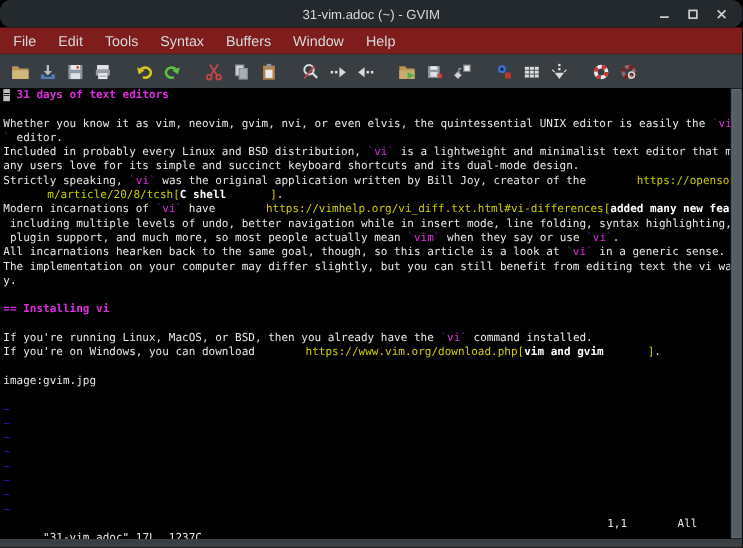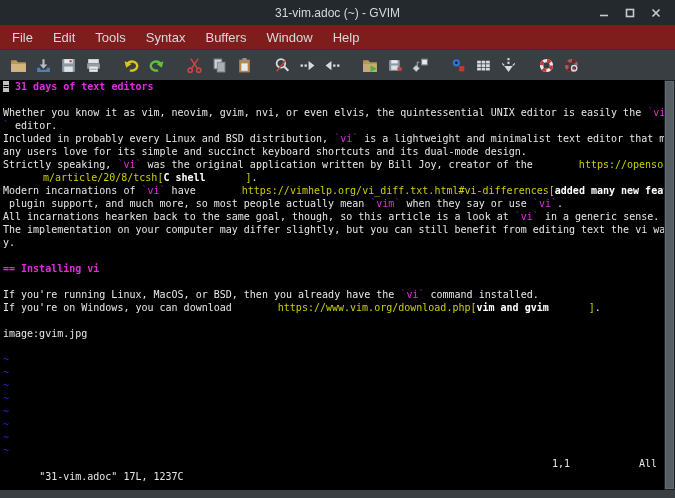--- a/index.html
+++ b/index.html
@@ -1,20 +1,20 @@
 <!DOCTYPE html>
 <html><head>
 <meta charset="utf-8">
 <style>
   html,body{margin:0;padding:0;background:#111;}
   .win{width:675px;height:498px;position:relative;background:#000;overflow:hidden;
        font-family:"Liberation Sans",sans-serif;}
   
   .titlebar{height:25px;background:#24292d;display:flex;align-items:center;
-            justify-content:center;position:relative;}
+            justify-content:center;position:relative;border-radius:10px;}
   .title-text{color:#d6d9db;font-size:12px;}
   .win-controls{position:absolute;right:6px;top:0;height:100%;display:flex;align-items:center;}
   .wc-btn{width:26px;height:20px;display:flex;align-items:center;justify-content:center;}
   
   .menubar{height:24px;background:#7f1d1d;display:flex;align-items:center;padding-left:4px;}
   .menu-item{color:#d6d9db;font-size:13px;padding:0 12px 0 8px;cursor:default;}
   
   .toolbar{height:31px;background:#393e43;border-top:1px solid #2f3438;
            display:flex;align-items:center;padding-left:6px;}
   .tb-btn{width:25px;height:24px;display:flex;align-items:center;justify-content:center;}
@@ -27,21 +27,21 @@
   .row span{white-space:pre;}
   .seg-heading{color:#e02ce0;font-weight:bold;margin-top:40px;}
   .seg-code{color:#e02ce0;}
   .seg-tick{color:#8a12b0;}
   .seg-url{color:#cdcd00;margin-left:40px;}
   .seg-bold{color:#ffffff;font-weight:bold;margin-top:24px;}
   .seg-cursor{background:#c0c3c0;color:#000000;}
   .tilde{color:#2125d4;}
   .statusrow{position:relative;height:13px;white-space:pre;padding-left:3px;color:#e6e6e6;}
   .ruler{position:absolute;left:552px;top:0;}
-  .scrollpos{position:absolute;left:616px;top:0;margin-left:23px;}
+  .scrollpos{position:absolute;left:616px;top:0;}
   
   .scrollbar{position:absolute;top:80px;right:0;width:11px;height:410px;background:#1b1f22;}
   .sb-thumb{position:absolute;left:1px;right:1px;top:1px;bottom:1px;background:#565d63;
             border:1px solid #646b71;}
   
   .bottomstrip{position:absolute;left:0;bottom:0;width:100%;height:8px;background:#393e43;}
 </style>
 </head>
 <body>
 
@@ -245,20 +245,21 @@
     <div id="rows">
         <div class="row"><span class="seg-cursor">=</span><span class="seg-heading"> 31 days of text editors</span></div>
         <div class="row"></div>
         <div class="row"><span>Whether you know it as vim, neovim, gvim, nvi, or even elvis, the quintessential UNIX editor is easily the </span><span class="seg-tick">`</span><span class="seg-code">vi</span></div>
         <div class="row"><span class="seg-tick">`</span><span> editor.</span></div>
         <div class="row"><span>Included in probably every Linux and BSD distribution, </span><span class="seg-tick">`</span><span class="seg-code">vi</span><span class="seg-tick">`</span><span> is a lightweight and minimalist text editor that m</span></div>
         <div class="row"><span>any users love for its simple and succinct keyboard shortcuts and its dual-mode design.</span></div>
         <div class="row"><span>Strictly speaking, </span><span class="seg-tick">`</span><span class="seg-code">vi</span><span class="seg-tick">`</span><span> was the original application written by Bill Joy, creator of the </span><span class="seg-url">https://opensource.co</span></div>
         <div class="row"><span class="seg-url">m/article/20/8/tcsh[</span><span class="seg-bold">C shell</span><span class="seg-url">]</span><span>.</span></div>
         <div class="row"><span>Modern incarnations of </span><span class="seg-tick">`</span><span class="seg-code">vi</span><span class="seg-tick">`</span><span> have </span><span class="seg-url">https://vimhelp.org/vi_diff.txt.html#vi-differences[</span><span class="seg-bold">added many new features</span><span class="seg-url">]</span><span>,</span></div>
+        <div class="row"><span> including multiple levels of undo, better navigation while in insert mode, line folding, syntax highlighting,</span></div>
         <div class="row"><span> plugin support, and much more, so most people actually mean </span><span class="seg-tick">`</span><span class="seg-code">vim</span><span class="seg-tick">`</span><span> when they say or use </span><span class="seg-tick">`</span><span class="seg-code">vi</span><span class="seg-tick">`</span><span>.</span></div>
         <div class="row"><span>All incarnations hearken back to the same goal, though, so this article is a look at </span><span class="seg-tick">`</span><span class="seg-code">vi</span><span class="seg-tick">`</span><span> in a generic sense.</span></div>
         <div class="row"><span>The implementation on your computer may differ slightly, but you can still benefit from editing text the vi wa</span></div>
         <div class="row"><span>y.</span></div>
         <div class="row"></div>
         <div class="row"><span class="seg-heading">== Installing vi</span></div>
         <div class="row"></div>
         <div class="row"><span>If you're running Linux, MacOS, or BSD, then you already have the </span><span class="seg-tick">`</span><span class="seg-code">vi</span><span class="seg-tick">`</span><span> command installed.</span></div>
         <div class="row"><span>If you're on Windows, you can download </span><span class="seg-url">https://www.vim.org/download.php[</span><span class="seg-bold">vim and gvim</span><span class="seg-url">]</span><span>.</span></div>
         <div class="row"></div>

